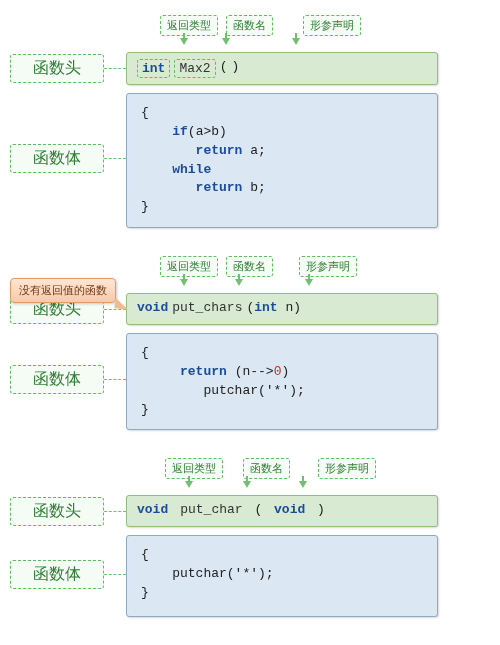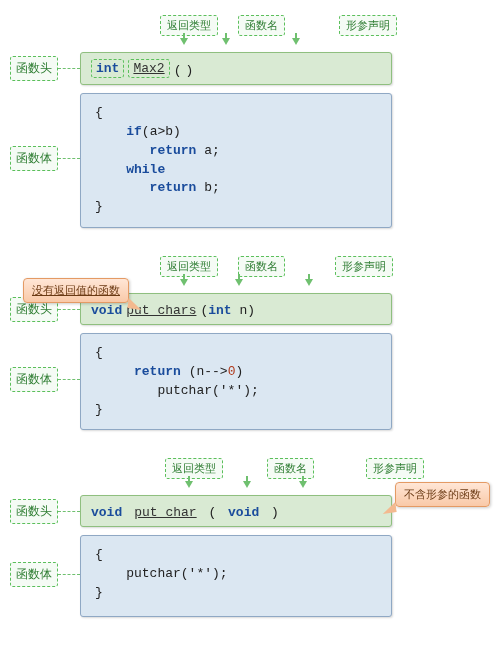--- a/index.html
+++ b/index.html
@@ -9,21 +9,21 @@
     font-size: 12px;
     background: #fff;
     width: 480px;
   }
   .example {
     position: relative;
     margin-bottom: 28px;
   }
   .anno-row {
     display: flex;
-    gap: 20px;
+    gap: 8px;
     margin-left: 150px;
     margin-bottom: 2px;
   }
   .anno-row.third {
     margin-left: 155px;
   }
   .anno-chip {
     border: 1.5px dashed #5bbf5b;
     border-radius: 3px;
     background: #f5fbf5;
@@ -54,52 +54,52 @@
   }
   .block-row {
     display: flex;
     align-items: center;
   }
   .side-label {
     border: 1.5px dashed #5bbf5b;
     border-radius: 3px;
     background: #f5fbf5;
     color: #2e7d32;
-    padding: 3px 5px;
-    font-size: 12px;
+    padding: 3px 22px;
+    font-size: 16px;
     white-space: nowrap;
   }
   .dash-line {
     flex: 0 0 auto;
     width: 22px;
     border-top: 1.5px dashed #6fc06f;
     height: 0;
   }
   .header-box {
     background: #d9ead3;
     border: 1px solid #8fbf7f;
     border-radius: 3px;
     padding: 6px 10px;
     font-family: "Courier New", monospace;
     font-size: 13px;
     color: #222;
     box-shadow: 1px 1px 2px rgba(0,0,0,0.15);
     width: 290px;
     display: flex;
-    align-items: flex-end;
+    align-items: flex-start;
     gap: 4px;
     min-height: 18px;
   }
   .token-box {
     border: 1.5px dashed #5bbf5b;
     border-radius: 3px;
     padding: 1px 4px;
   }
   .kw { color: #1a4c9c; font-weight: bold; }
-  .plain { color: #333; text-decoration: underline; }
+  .plain { color: #333; }
   .num { color: #b03a1c; }
   .body-box {
     background: #dbe7f2;
     border: 1px solid #8fa8c4;
     border-radius: 3px;
     padding: 10px 14px;
     font-family: "Courier New", monospace;
     font-size: 13px;
     color: #222;
     box-shadow: 1px 1px 2px rgba(0,0,0,0.15);
@@ -111,21 +111,21 @@
   .callout {
     position: absolute;
     background: linear-gradient(#ffe6d6, #f9c9a8);
     border: 1px solid #e49a64;
     border-radius: 4px;
     padding: 4px 8px;
     font-size: 11px;
     color: #6b3a14;
     box-shadow: 1px 1px 3px rgba(0,0,0,0.2);
   }
-  .callout.left { left: 13px; top: 22px; text-decoration: underline; }
+  .callout.left { left: 0px; top: 22px; }
   .callout.right { right: 0px; top: 24px; }
   .callout-tail-right {
     position: absolute;
     width: 0; height: 0;
     border-top: 10px solid transparent;
     border-bottom: 0 solid transparent;
     border-left: 14px solid #f3b98f;
     top: 20px; right: -14px;
     transform: rotate(8deg);
   }
@@ -216,24 +216,20 @@
     <span class="side-label">函数体</span>
     <span class="dash-line"></span>
     <div class="body-box"><span>{
      <span class="kw">return</span> (n--&gt;<span class="num">0</span>)
         putchar('*');
 }</span></div>
   </div>
 </div>
 
 <div class="example">
-  <div class="callout right">
-    <span>不含形参的函数</span>
-    <span class="callout-tail-left"></span>
-  </div>
 
   <div class="anno-row third">
     <span class="anno-chip">返回类型</span>
     <span style="width:4px"></span>
     <span class="anno-chip">函数名</span>
     <span style="width:12px"></span>
     <span class="anno-chip">形参声明</span>
   </div>
   <div class="arrow-row" style="margin-left:175px">
     <span class="arrow-down"></span>

